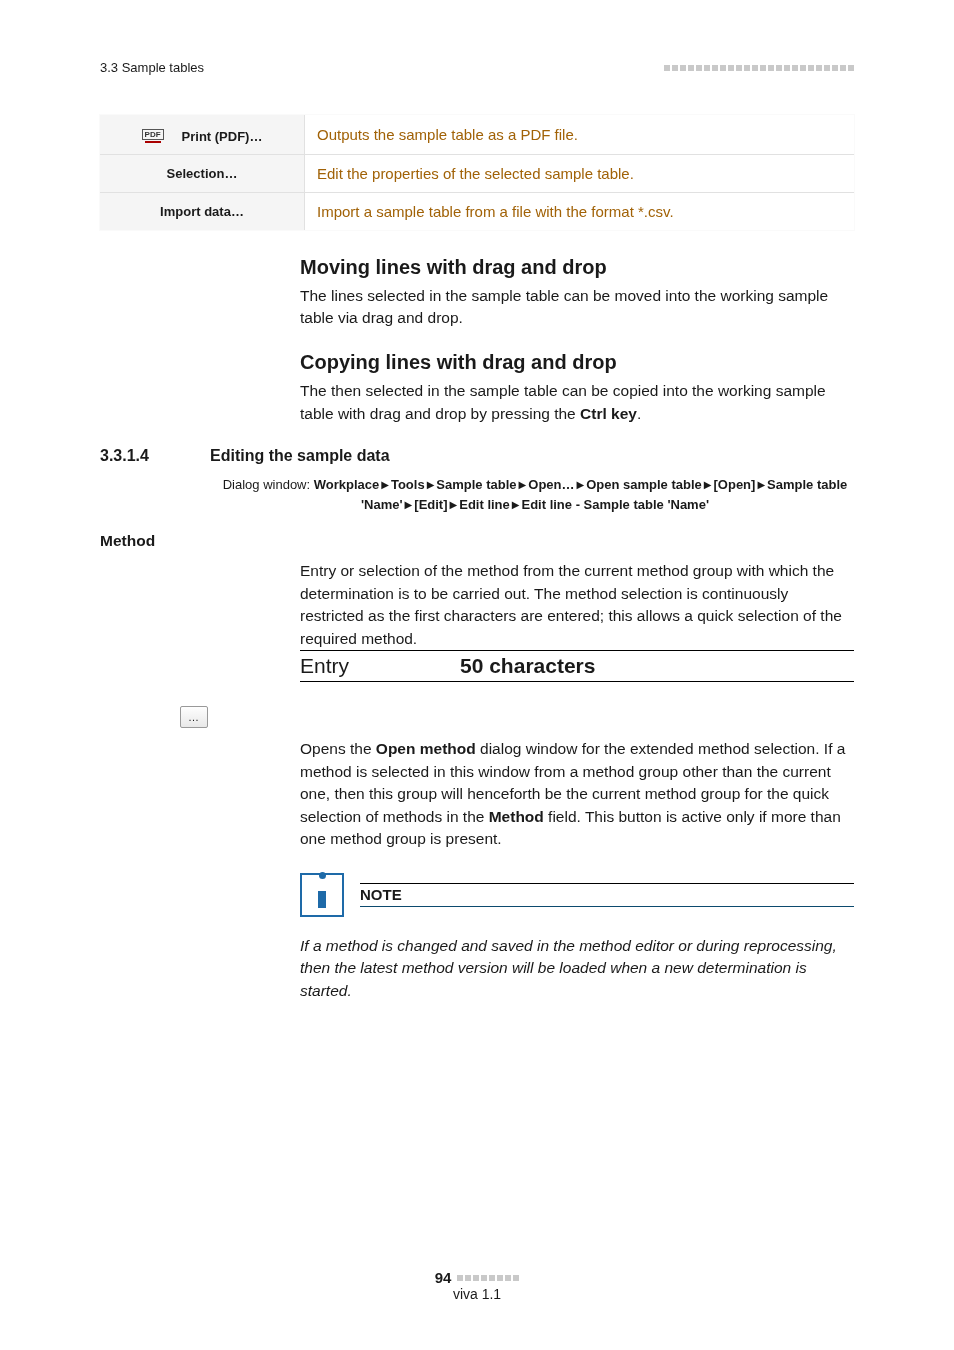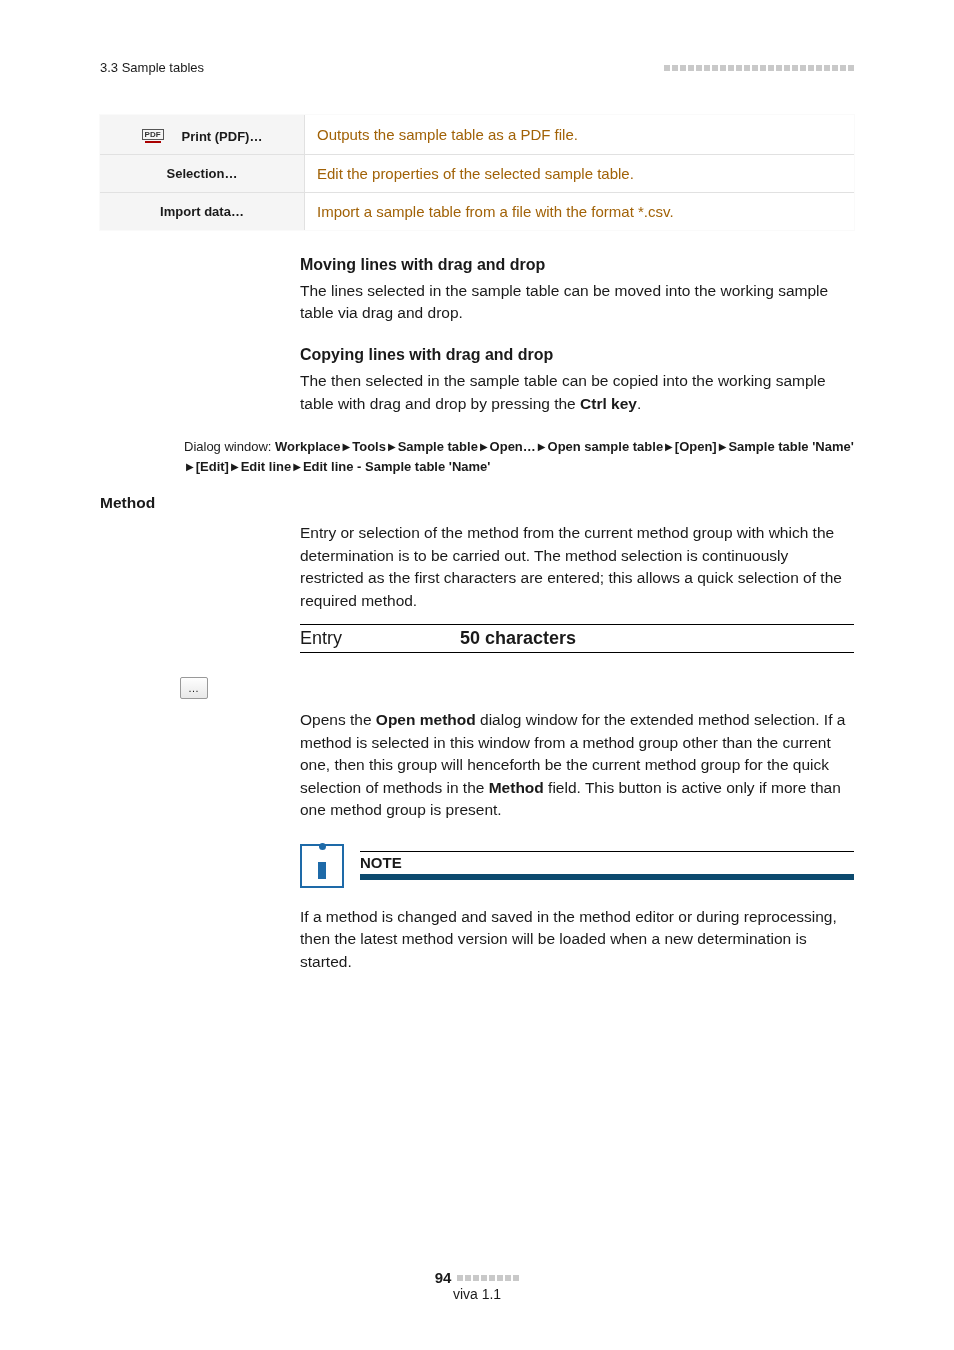--- a/index.html
+++ b/index.html
@@ -89,21 +89,21 @@
     background: #a00;
     margin-top: 1px;
   }
   
   .content-block {
     margin-left: 200px;
     margin-bottom: 22px;
   }
   .h-bold {
     font-weight: 800;
-    font-size: 16px;
+    font-size: 20px;
     margin: 0 0 6px 0;
   }
   .body-text {
     font-size: 15.5px;
     line-height: 1.45;
     margin: 0;
   }
   .body-text .b { font-weight: 700; }
 
   
@@ -116,24 +116,25 @@
   .section-num {
     font-weight: 800;
     font-size: 16px;
     width: 80px;
   }
   .section-title {
     font-weight: 800;
     font-size: 16px;
   }
   .dialog-path {
-    margin-left: 84px;
+    margin-left: 116px;
     font-size: 13px;
     line-height: 1.5;
     margin-bottom: 18px;
+    text-align: center;
   }
   .dialog-path .lead {
     font-weight: 400;
   }
   .dialog-path .b { font-weight: 700; }
   .tri {
     display: inline-block;
     font-size: 10px;
     vertical-align: 1px;
     margin: 0 2px;
@@ -144,22 +145,21 @@
     font-size: 15.5px;
     margin: 8px 0 10px 0;
   }
 
   
   .mini-table {
     margin-left: 200px;
     width: calc(100% - 200px);
     border-top: 1px solid #000;
     border-bottom: 1px solid #000;
-    font-size: 18px;
-    margin-top: 12px;
+    font-size: 21px;
     margin-bottom: 24px;
   }
   .mini-row {
     display: flex;
     padding: 3px 0;
   }
   .mini-label { width: 160px; }
   .mini-value { font-weight: 700; }
 
   
@@ -220,31 +220,32 @@
     position: relative;
     width: 20px;
     height: 30px;
     display: flex;
     flex-direction: column;
     align-items: center;
   }
   .note-title-line {
     flex: 1;
     border-top: 1px solid #000;
-    border-bottom: 6px solid #0c4a6e;
+    border-bottom: 1px solid #0c4a6e;
     padding: 2px 0;
   }
   .note-title {
     font-weight: 800;
     font-size: 15px;
   }
   .note-body {
     font-size: 15.5px;
     line-height: 1.45;
     margin-top: 18px;
+    font-style: italic;
   }
 
   
   .footer-row {
     position: absolute;
     bottom: 48px;
     left: 100px;
     right: 100px;
     display: flex;
     justify-content: space-between;
@@ -343,20 +344,24 @@
     <p class="body-text">The lines selected in the sample table can be moved into the working sample table via drag and drop.</p>
   </div>
 
   <div class="content-block">
     <p class="h-bold">Copying lines with drag and drop</p>
     <p class="body-text">
       <span>The then selected in the sample table can be copied into the working sample table with drag and drop by pressing the </span><span class="b">Ctrl key</span><span>.</span>
     </p>
   </div>
 
+  <div class="section-row">
+    <div class="section-num">3.3.1.4</div>
+    <div class="section-title">Editing the sample data</div>
+  </div>
 
   <div class="dialog-path">
     <span class="lead">Dialog window: </span><span class="b">Workplace</span><span class="tri">▶</span><span class="b">Tools</span><span class="tri">▶</span><span class="b">Sample table</span><span class="tri">▶</span><span class="b">Open…</span><span class="tri">▶</span><span class="b">Open sample table</span><span class="tri">▶</span><span class="b">[Open]</span><span class="tri">▶</span><span class="b">Sample table 'Name'</span><span class="tri">▶</span><span class="b">[Edit]</span><span class="tri">▶</span><span class="b">Edit line</span><span class="tri">▶</span><span class="b">Edit line - Sample table 'Name'</span>
   </div>
 
   <div class="side-heading">Method</div>
 
   <div class="content-block" style="margin-bottom:0">
     <p class="body-text">Entry or selection of the method from the current method group with which the determination is to be carried out. The method selection is continuously restricted as the first characters are entered; this allows a quick selection of the required method.</p>
   </div>

